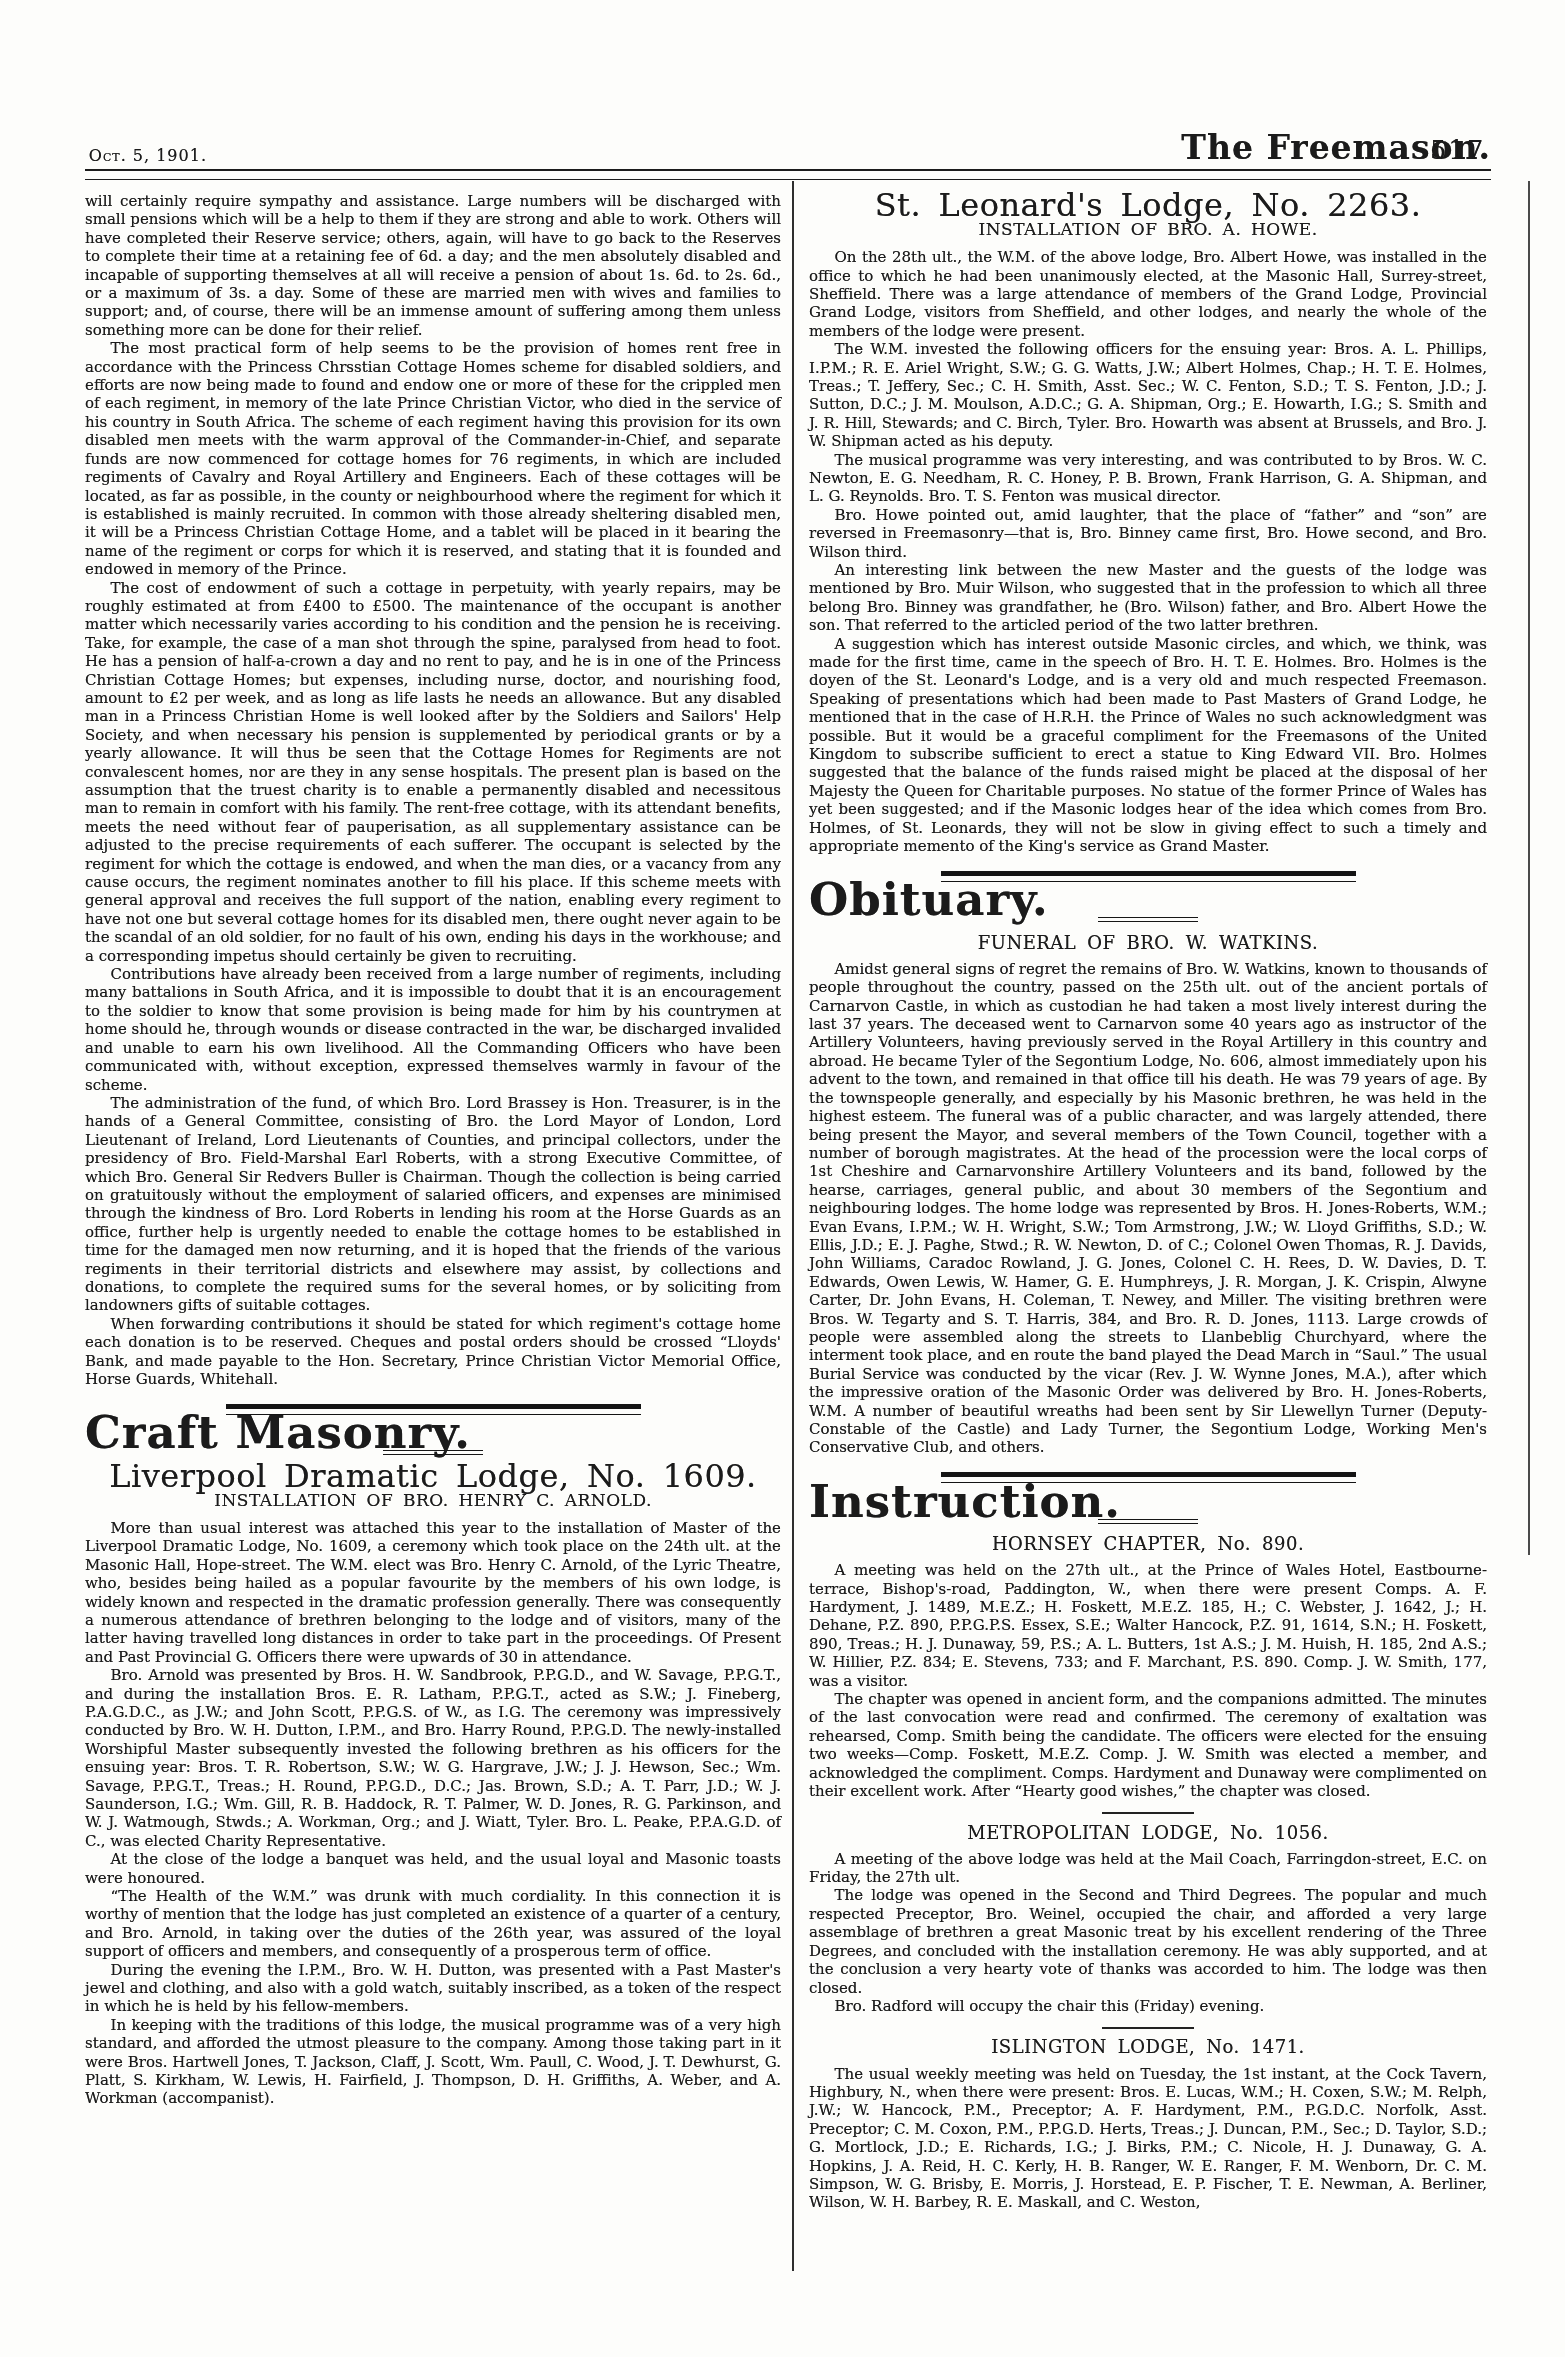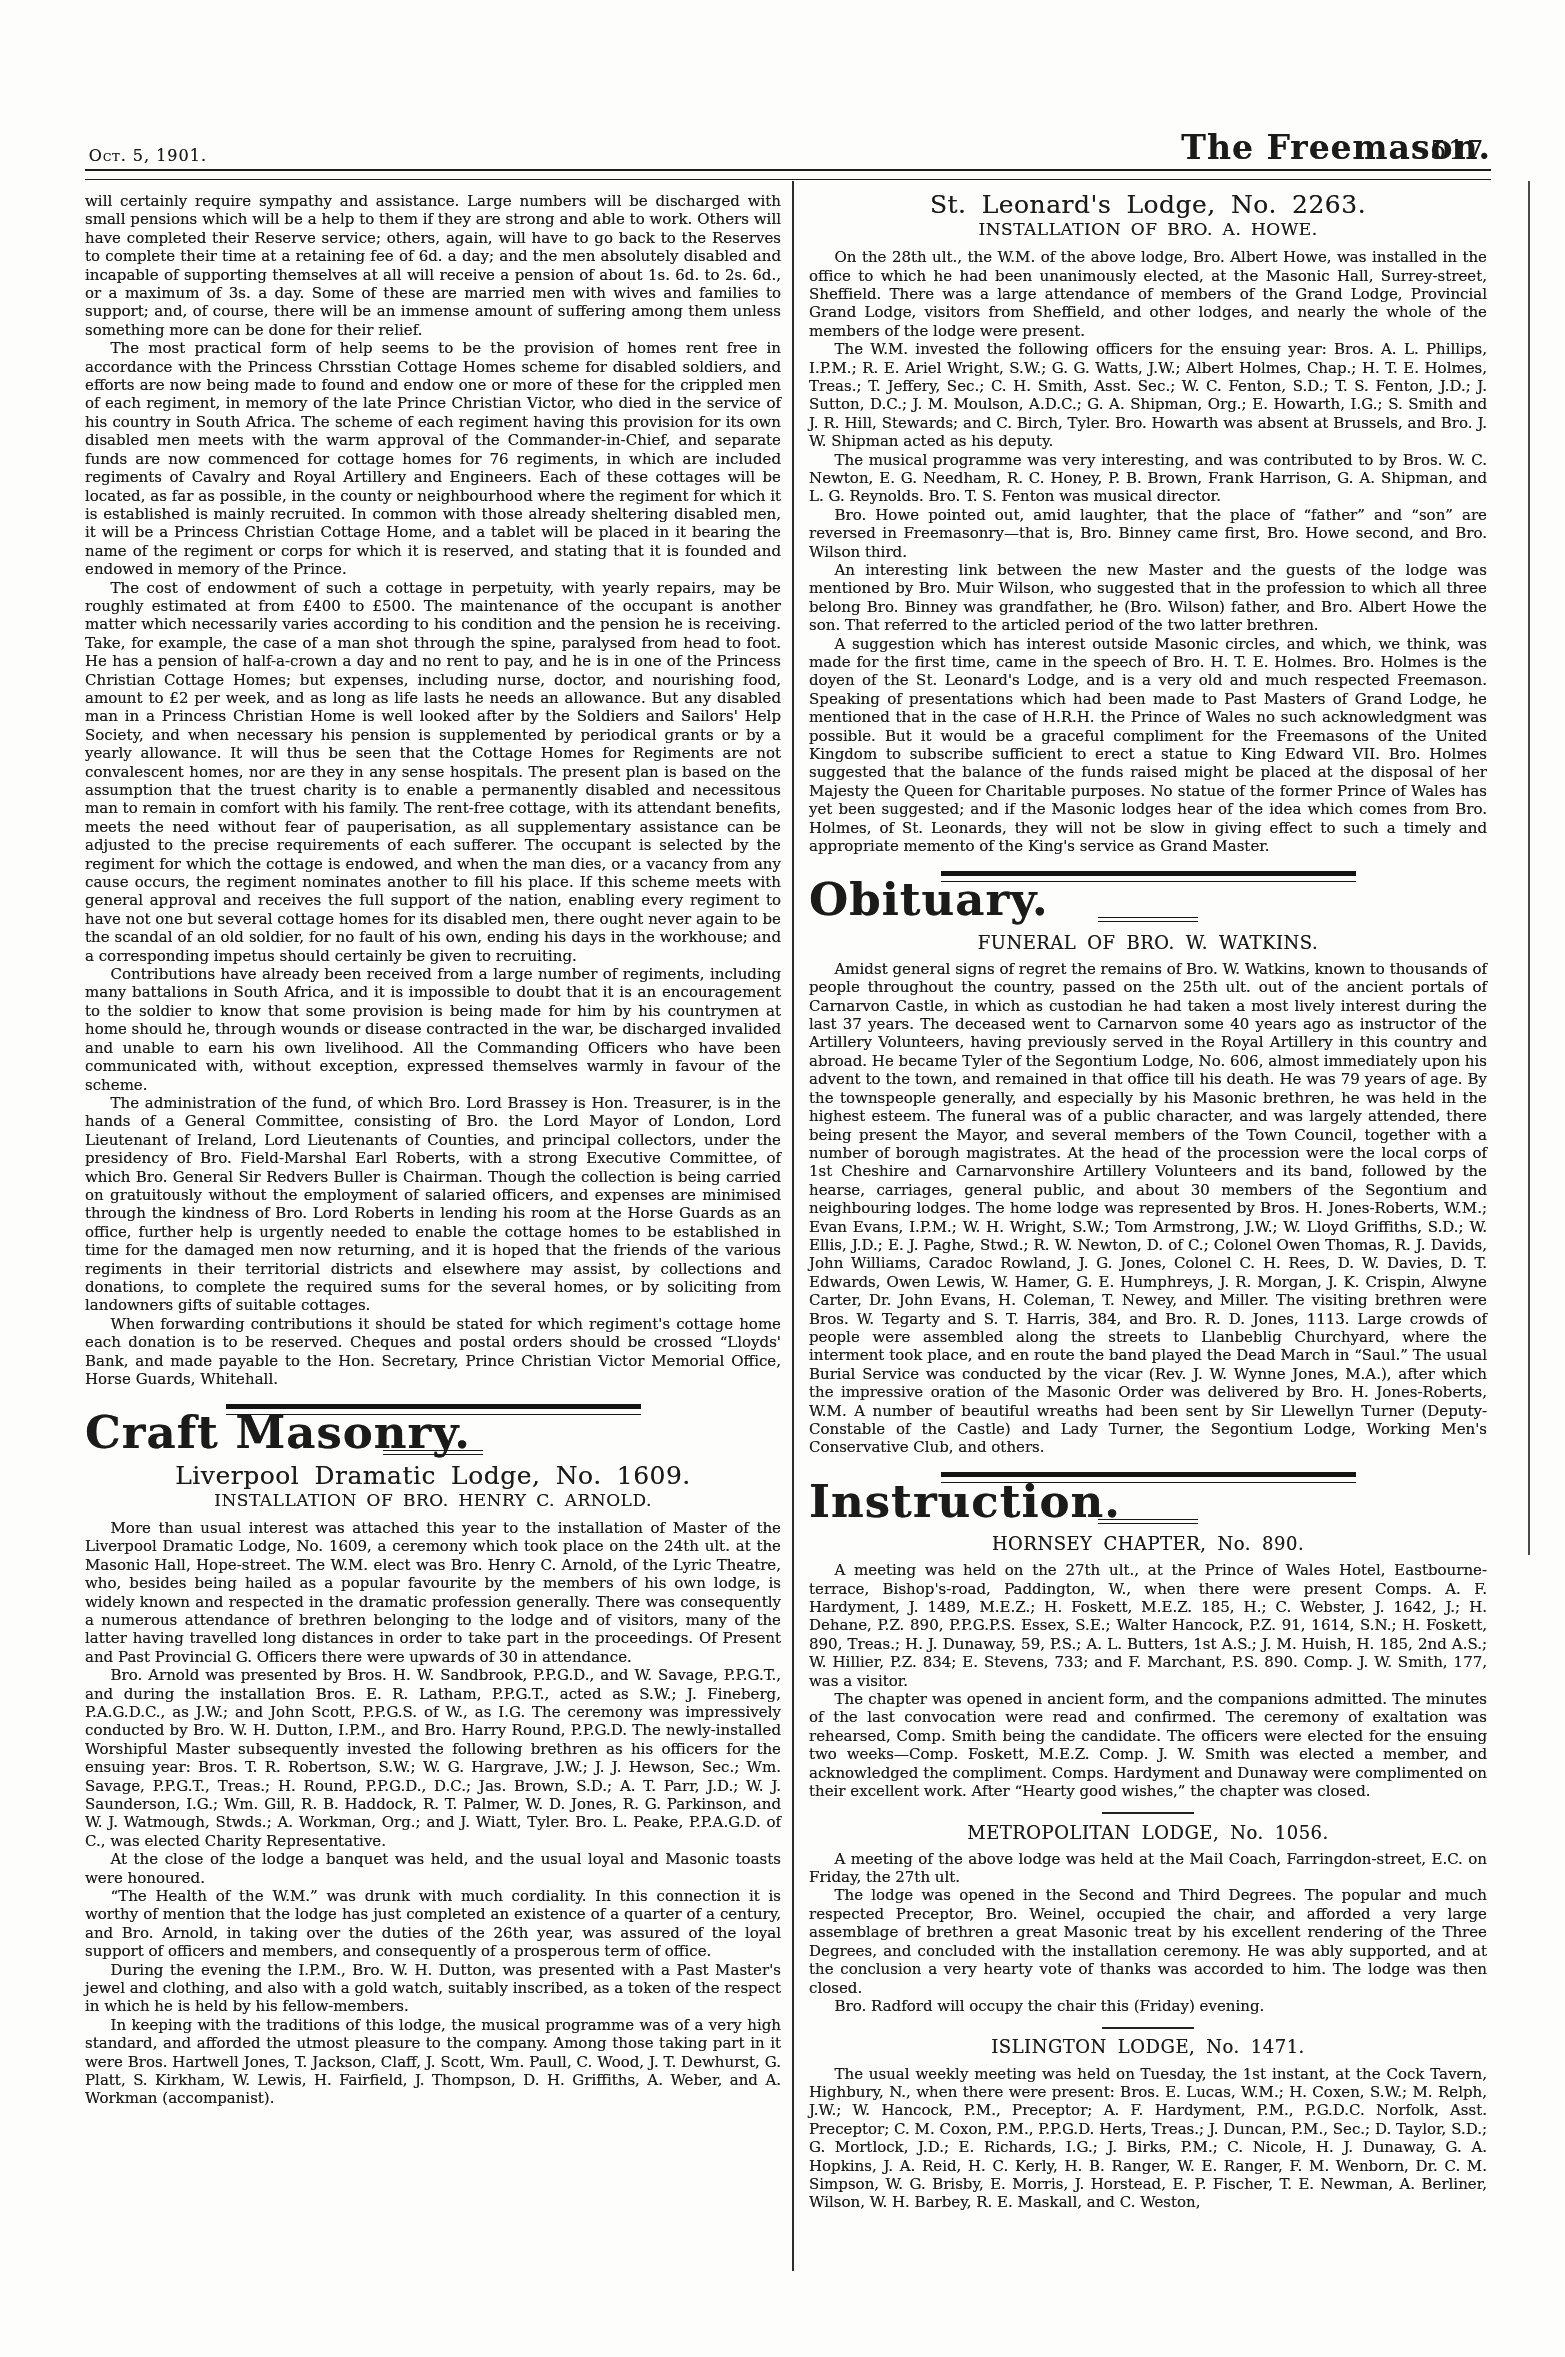--- a/index.html
+++ b/index.html
@@ -20,21 +20,21 @@
     border-top:2.9px solid #1c1c1c;border-bottom:1.9px solid #1c1c1c;}
   
   .col-divider{position:absolute;left:792px;top:181px;width:1.9px;height:2090px;background:#2e2e2e;}
   .right-edge-rule{position:absolute;left:1528px;top:181px;width:1.9px;height:1374px;background:#4a4a4a;}
   .col{position:absolute;text-align:justify;font-size:15px;line-height:18.4px;}
   .col-left{left:85px;top:192px;width:696px;}
   .col-right{left:809px;top:194px;width:678px;}
   p{margin:0;text-indent:1.7em;}
   p.noindent{text-indent:0;}
   
-  .lodge-title{font-size:25px;text-align:center;text-indent:0;font-weight:500;
+  .lodge-title{font-size:32px;text-align:center;text-indent:0;font-weight:500;
     word-spacing:6.7px;letter-spacing:0.5px;margin:1.9px 0 5.8px;}
   .lodge-sub{font-size:17px;text-align:center;text-indent:0;word-spacing:3.8px;
     letter-spacing:0.5px;margin:0 0 9.6px;}
   .blackletter{font-size:45px;font-weight:bold;text-align:left;text-indent:0;
     letter-spacing:1px;margin:9.6px 0 5.8px;font-family:"DejaVu Serif",serif;}
   .sub-lodge-title{font-size:18px;text-align:center;text-indent:0;word-spacing:4.8px;
     letter-spacing:0.5px;margin:3.8px 0 7.7px;}
   
   .heavy-bar{width:415px;margin:15.4px auto 3.8px;height:4.8px;
     border-top:5.8px solid #141414;border-bottom:1.9px solid #141414;}

